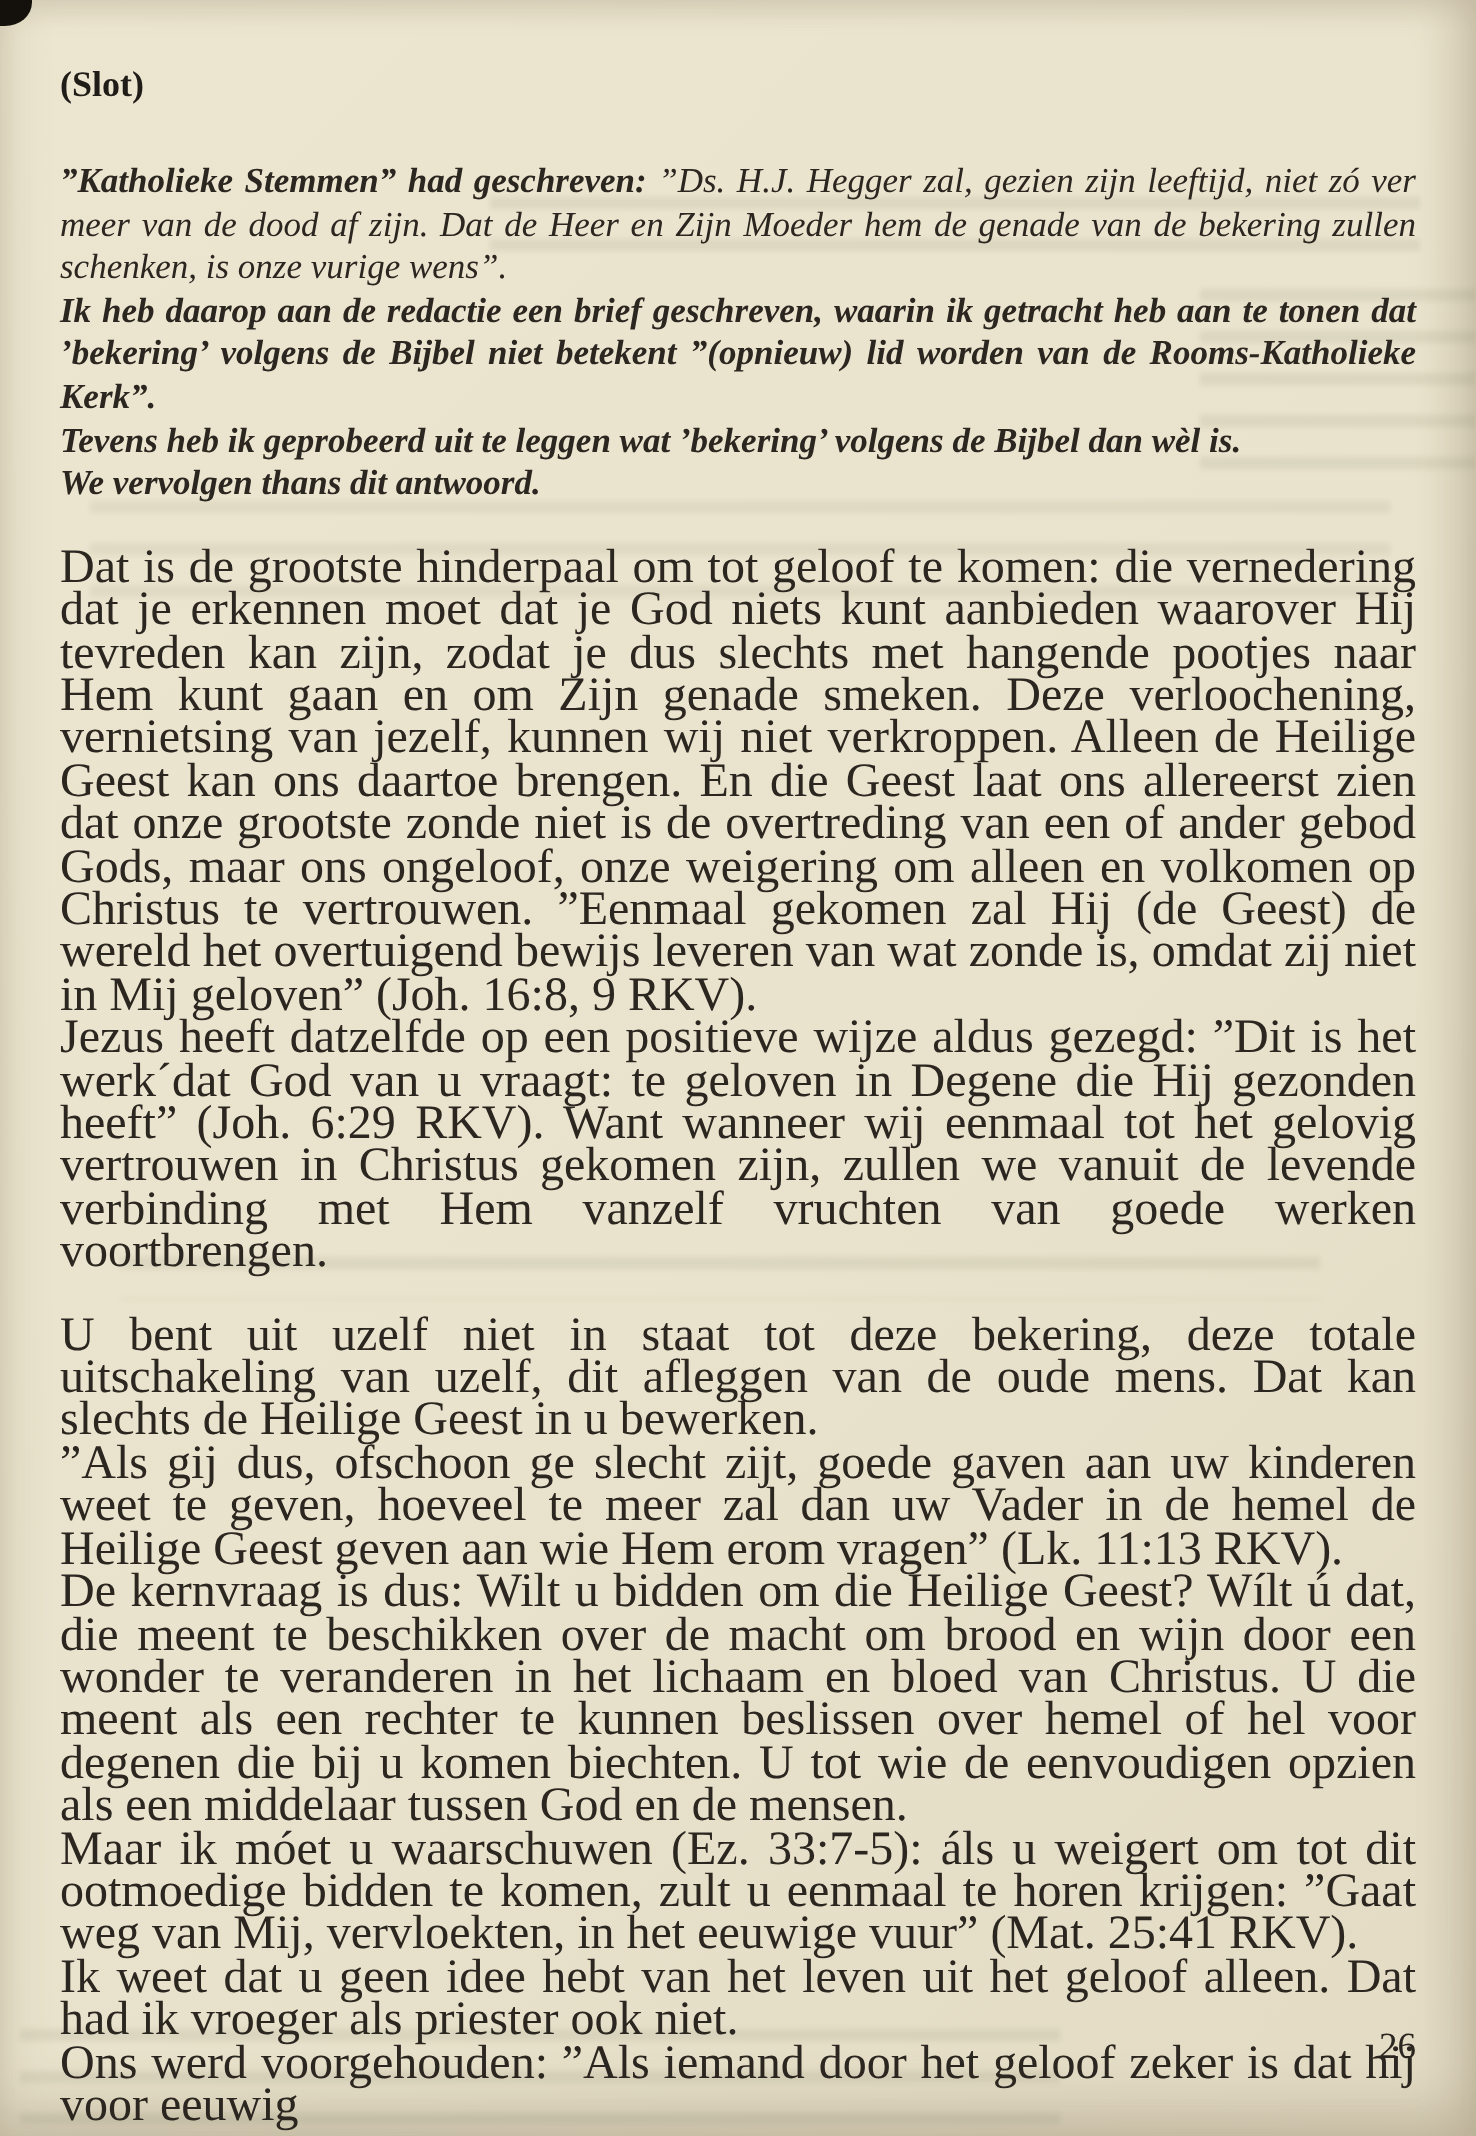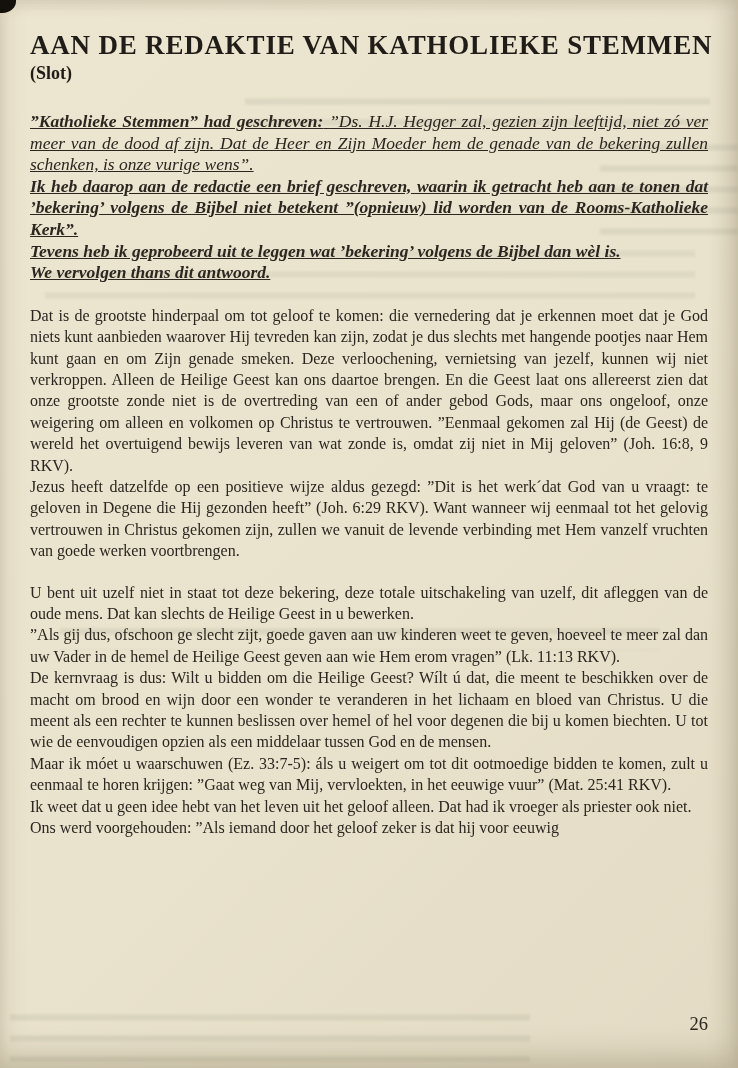--- a/index.html
+++ b/index.html
@@ -72,26 +72,25 @@
     font-weight: bold;
     color: #201c17;
   }
   .intro-block {
     margin-top: 27px;
     font-size: 17.5px;
     line-height: 21.6px;
     text-align: justify;
     font-style: italic;
     font-weight: bold;
-    text-decoration: underline;
   }
   .intro-block p { margin: 0; }
   .lead-quote { font-weight: normal; }
   .body-block {
-    font-size: 16px;
+    font-size: 24px;
     line-height: 21.4px;
     text-align: justify;
   }
   .body-block p { margin: 0; }
   .body-block.first { margin-top: 21px; }
   .body-block.second { margin-top: 20px; }
   .page-number {
     position: absolute;
     right: 30px;
     top: 1014px;
@@ -106,21 +105,20 @@
 
   <div class="corner-mark"></div>
   <div class="bleed b1"></div>
   <div class="bleed b2"></div>
   <div class="bleed b3"></div>
   <div class="bleed b4"></div>
   <div class="bleed b5"></div>
 
   <div class="content">
 
-    <h1 class="title">AAN DE REDAKTIE VAN KATHOLIEKE STEMMEN</h1>
     <div class="subtitle">(Slot)</div>
 
     <div class="intro-block">
       <p><span>”Katholieke Stemmen” had geschreven:</span> <span class="lead-quote">”Ds. H.J. Hegger zal, gezien zijn leeftijd, niet zó ver meer van de dood af zijn. Dat de Heer en Zijn Moeder hem de genade van de bekering zullen schenken, is onze vurige wens”.</span></p>
       <p>Ik heb daarop aan de redactie een brief geschreven, waarin ik getracht heb aan te tonen dat ’bekering’ volgens de Bijbel niet betekent ”(opnieuw) lid worden van de Rooms-Katholieke Kerk”.</p>
       <p>Tevens heb ik geprobeerd uit te leggen wat ’bekering’ volgens de Bijbel dan wèl is.</p>
       <p>We vervolgen thans dit antwoord.</p>
     </div>
 
     <div class="body-block first">

